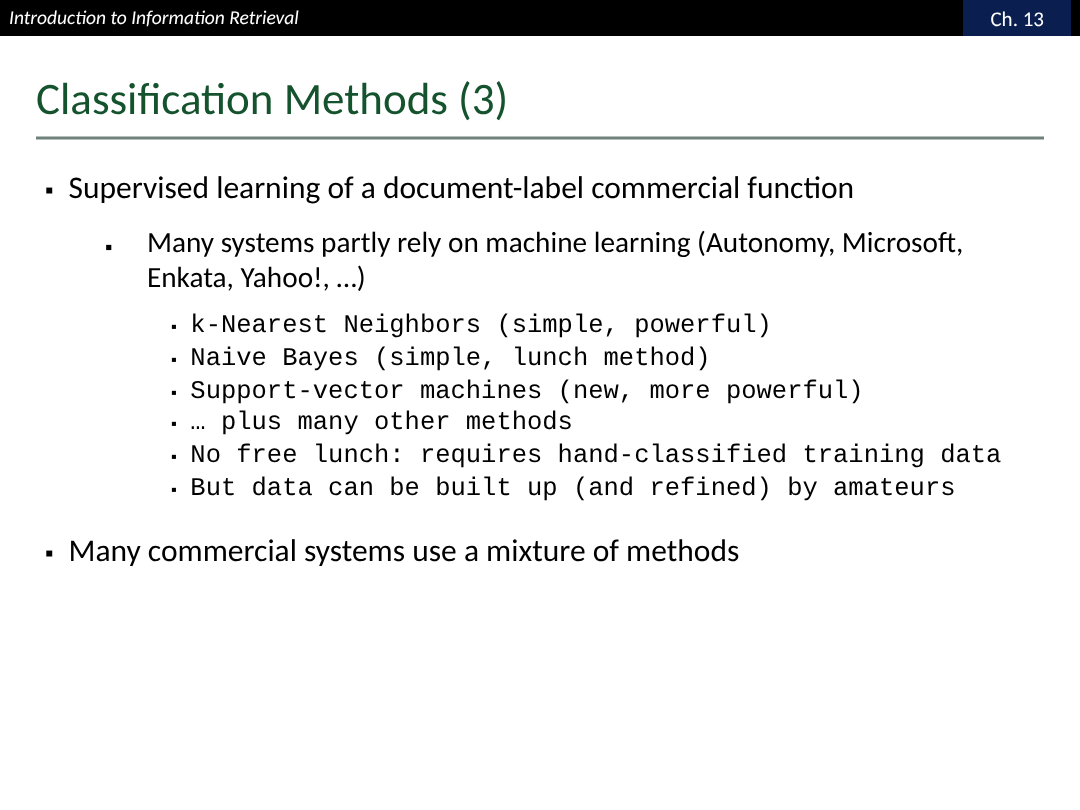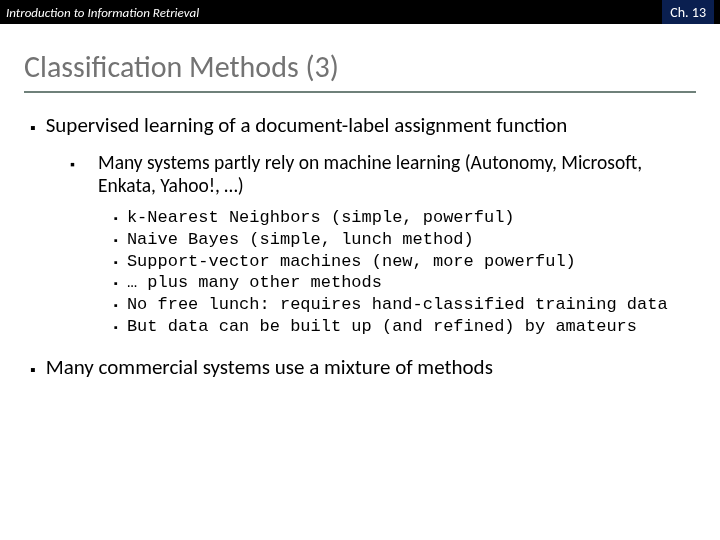--- a/index.html
+++ b/index.html
@@ -1,23 +1,23 @@
 <!DOCTYPE html>
 <html><head>
 <meta charset="utf-8">
 <style>
   * { box-sizing: border-box; margin: 0; padding: 0; }
   html, body { width: 720px; height: 540px; font-family: Calibri, "Segoe UI", Arial, sans-serif; background: #fff; color: #000; }
   .slide { width: 720px; height: 540px; position: relative; border-radius: 27px; }
   .topbar { width: 100%; height: 24px; background: #000; color: #fff; display: flex; align-items: center; padding: 0 6px; }
   .topbar-left { font-style: italic; font-size: 13px; flex: 0 0 auto; }
   .topbar-spacer { flex: 1 1 auto; }
-  .chapter-badge { background: #0a1f50; color: #fff; height: 24px; display: flex; align-items: center; padding: 0 8px; font-size: 14px; font-weight: 400; }
+  .chapter-badge { background: #0a1f50; color: #fff; height: 24px; display: flex; align-items: center; padding: 0 18px; font-size: 14px; font-weight: 400; }
   .title-wrap { padding: 24px 24px 6px 24px; }
-  .title { font-size: 30px; font-weight: 400; color: #737373; padding-bottom: 6px; }
+  .title { font-size: 30px; font-weight: 400; color: #14532d; padding-bottom: 6px; }
   .title-underline { width: 100%; height: 2px; background: #6f817a; }
   .content { padding: 14px 30px 0 30px; font-size: 21px; line-height: 1.22; }
   .b1 { display: flex; gap: 10px; margin-bottom: 4px; }
   .b1 .bullet { font-size: 16px; padding-top: 5px; }
   .b1-text { font-size: 21px; }
   .sub1 { padding: 8px 0 0 40px; }
   .b2 { display: flex; gap: 10px; margin-bottom: 4px; }
   .b2 .bullet { font-size: 14px; padding-top: 5px; }
   .b2-text { font-size: 19.5px; margin-left: 13px; }
   .sub2 { padding: 6px 0 6px 44px; }
@@ -40,21 +40,21 @@
 
   <div class="title-wrap">
     <div class="title">Classification Methods (3)</div>
     <div class="title-underline"></div>
   </div>
 
   <div class="content">
 
     <div class="b1">
       <span class="bullet">▪</span>
-      <span class="b1-text">Supervised learning of a document-label assignment function</span>
+      <span class="b1-text">Supervised learning of a document-label commercial function</span>
     </div>
 
     <div class="sub1">
       <div class="b2">
         <span class="bullet">▪</span>
         <span class="b2-text">Many systems partly rely on machine learning (Autonomy, Microsoft, Enkata, Yahoo!, …)</span>
       </div>
 
       <div class="sub2">
         <div class="b3">

